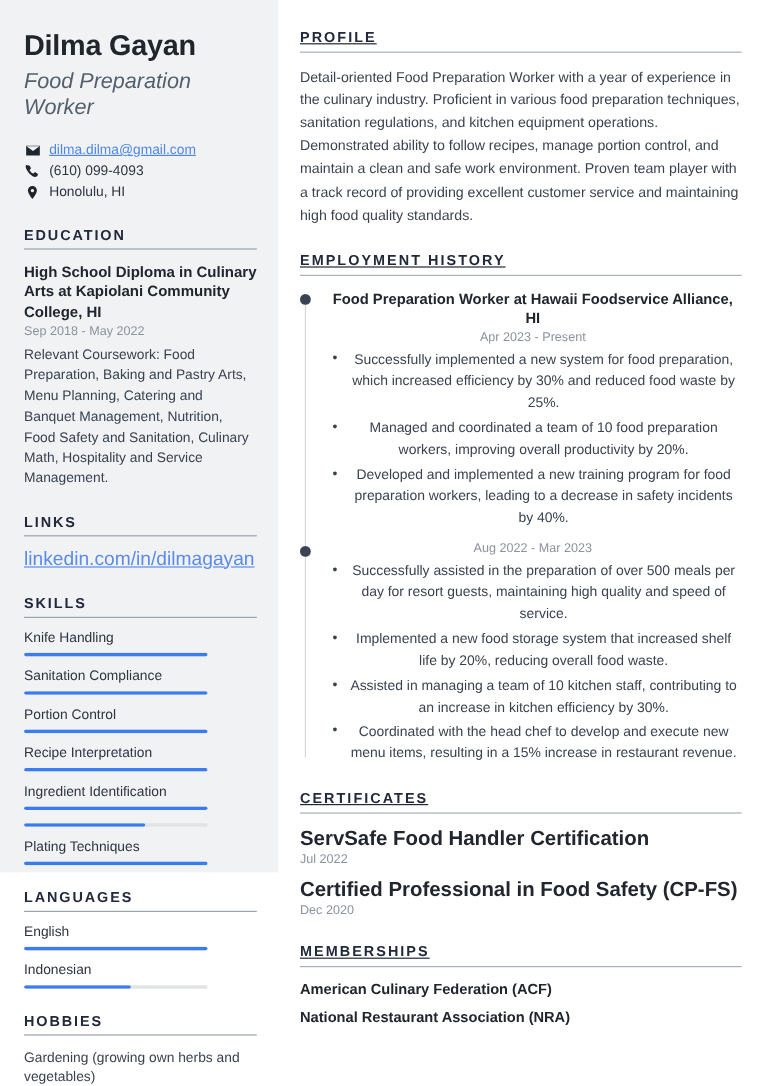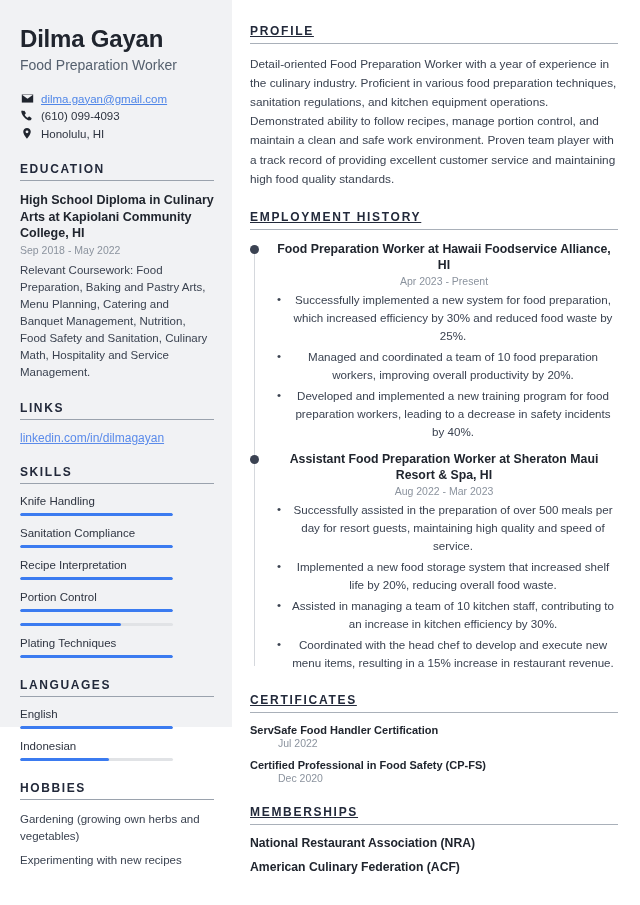--- a/index.html
+++ b/index.html
@@ -31,24 +31,25 @@
   }
   .name {
     font-size: 24px;
     font-weight: bold;
     color: #20252e;
     letter-spacing: -0.2px;
     line-height: 1.1;
     margin: 0 0 5px 0;
   }
   .job-title {
-    font-size: 14px;
+    font-size: 18px;
     color: #55606e;
     margin: 0 0 18px 0;
     line-height: 1.2;
+    font-style: italic;
   }
   .contact-list {
     margin-bottom: 22px;
   }
   .contact-row {
     display: flex;
     align-items: center;
     margin-bottom: 5px;
     font-size: 11.5px;
     color: #2e3440;
@@ -92,21 +93,21 @@
     font-size: 10.5px;
     color: #8b939e;
     margin-bottom: 6px;
   }
   .edu-desc {
     font-size: 11.5px;
     color: #3a4250;
     line-height: 1.48;
   }
   .link-line {
-    font-size: 12px;
+    font-size: 16px;
   }
   .link-line a {
     color: #5b8bea;
     text-decoration: underline;
   }
   .skill-row { margin-bottom: 11px; }
   .skill-name {
     font-size: 11.5px;
     color: #2e3440;
     margin-bottom: 6px;
@@ -204,29 +205,28 @@
   }
   .job-points li::before {
     content: "•";
     position: absolute;
     left: -11px;
     top: -1px;
     color: #3a4250;
   }
   .cert-item { margin-bottom: 10px; }
   .cert-name {
-    font-size: 11px;
+    font-size: 17px;
     font-weight: bold;
     color: #20252e;
     margin-bottom: 1px;
   }
   .cert-date {
     font-size: 10.5px;
     color: #8b939e;
-    margin-left: 28px;
   }
   .member-item {
     font-size: 12.2px;
     font-weight: bold;
     color: #20252e;
     margin-bottom: 10px;
   }
 </style>
 </head>
 <body>
@@ -239,21 +239,21 @@
     <div class="job-title">Food Preparation Worker</div>
 
     <div class="contact-list">
       <div class="contact-row">
         <span class="contact-icon">
           <svg width="13" height="13" viewBox="0 0 16 16">
               <path fill="currentColor" d="M1 3h14v10H1z"></path>
               <path fill="#f1f2f4" d="M1.6 3.8l6.4 4.6 6.4-4.6v-.3H1.6z"></path>
             </svg>
         </span>
-        <a class="contact-link" href="#">dilma.gayan@gmail.com</a>
+        <a class="contact-link" href="#">dilma.dilma@gmail.com</a>
       </div>
       <div class="contact-row">
         <span class="contact-icon">
           <svg width="12" height="12" viewBox="0 0 16 16">
               <path fill="currentColor" d="M3.3 1.2c.6-.3 1.3-.1 1.7.5l1.2 1.9c.3.5.2 1.2-.3 1.6l-.8.7c-.1.1-.2.3-.1.5.3.8.9 1.7 1.5 2.3.6.6 1.5 1.2 2.3 1.5.2.1.4 0 .5-.1l.7-.8c.4-.5 1.1-.6 1.6-.3l1.9 1.2c.6.4.8 1.1.5 1.7l-.6 1.1c-.3.6-1 .9-1.7.8C8.4 14.9 1.1 7.6.4 2.3c-.1-.7.2-1.4.8-1.7z"></path>
             </svg>
         </span>
         <span>(610) 099-4093</span>
       </div>
       <div class="contact-row">
@@ -292,27 +292,33 @@
               <div class="bar-fill" style="width: 100%;"></div>
             </div>
           </div>
           <div class="skill-row">
             <div class="skill-name">Sanitation Compliance</div>
             <div class="bar-track">
               <div class="bar-fill" style="width: 100%;"></div>
             </div>
           </div>
           <div class="skill-row">
+            <div class="skill-name">Portion Control</div>
+            <div class="bar-track">
+              <div class="bar-fill" style="width: 100%;"></div>
+            </div>
+          </div>
+          <div class="skill-row">
             <div class="skill-name">Recipe Interpretation</div>
             <div class="bar-track">
               <div class="bar-fill" style="width: 100%;"></div>
             </div>
           </div>
           <div class="skill-row">
-            <div class="skill-name">Portion Control</div>
+            <div class="skill-name">Ingredient Identification</div>
             <div class="bar-track">
               <div class="bar-fill" style="width: 100%;"></div>
             </div>
           </div>
           <div class="skill-row">
             <div class="bar-track">
               <div class="bar-fill" style="width: 66%;"></div>
             </div>
           </div>
           <div class="skill-row">
@@ -373,21 +379,20 @@
               <div class="job-role">Food Preparation Worker at Hawaii Foodservice Alliance, HI</div>
               <div class="job-date">Apr 2023 - Present</div>
               <ul class="job-points">
                 <li>Successfully implemented a new system for food preparation, which increased efficiency by 30% and reduced food waste by 25%.</li>
                 <li>Managed and coordinated a team of 10 food preparation workers, improving overall productivity by 20%.</li>
                 <li>Developed and implemented a new training program for food preparation workers, leading to a decrease in safety incidents by 40%.</li>
               </ul>
             </div>
             <div class="job">
               <span class="job-dot"></span>
-              <div class="job-role">Assistant Food Preparation Worker at Sheraton Maui Resort &amp; Spa, HI</div>
               <div class="job-date">Aug 2022 - Mar 2023</div>
               <ul class="job-points">
                 <li>Successfully assisted in the preparation of over 500 meals per day for resort guests, maintaining high quality and speed of service.</li>
                 <li>Implemented a new food storage system that increased shelf life by 20%, reducing overall food waste.</li>
                 <li>Assisted in managing a team of 10 kitchen staff, contributing to an increase in kitchen efficiency by 30%.</li>
                 <li>Coordinated with the head chef to develop and execute new menu items, resulting in a 15% increase in restaurant revenue.</li>
               </ul>
             </div>
           </div>
       </div>
@@ -405,19 +410,19 @@
             <div class="cert-name">Certified Professional in Food Safety (CP-FS)</div>
             <div class="cert-date">Dec 2020</div>
           </div>
         </div>
     </div>
 
     <div class="m-block">
       <div class="m-head">MEMBERSHIPS</div>
       <div class="m-rule"></div>
       <div id="memberships-list">
+          <div class="member-item">American Culinary Federation (ACF)</div>
           <div class="member-item">National Restaurant Association (NRA)</div>
-          <div class="member-item">American Culinary Federation (ACF)</div>
         </div>
     </div>
 
   </main>
 </div>
 
 </body></html>

